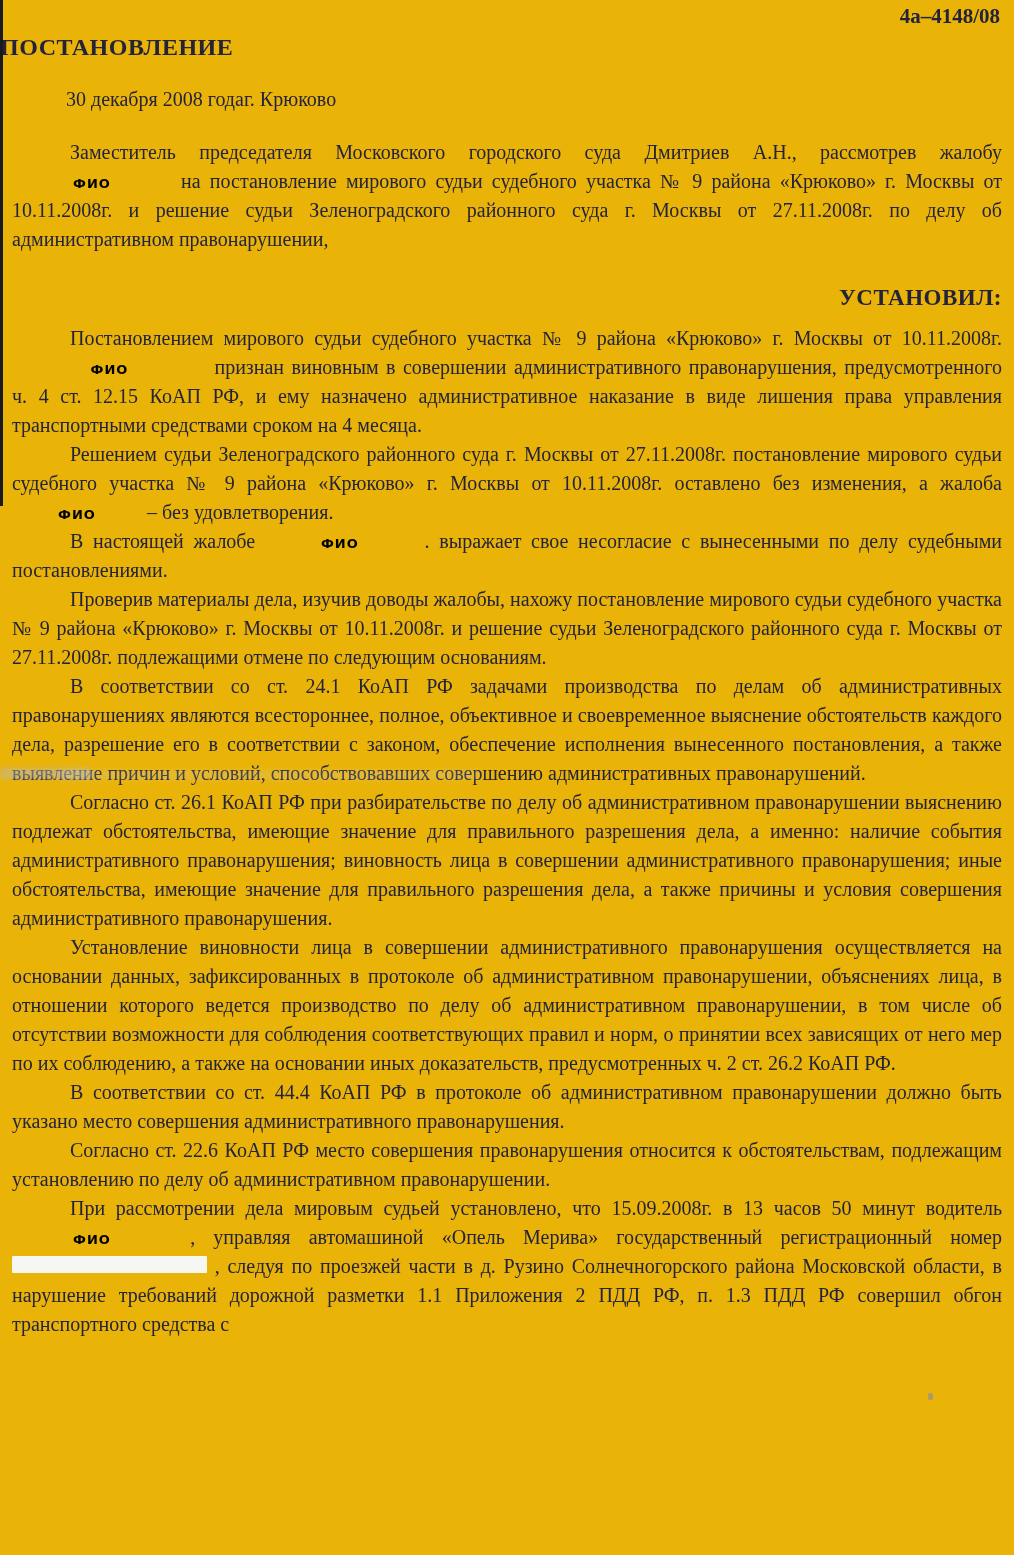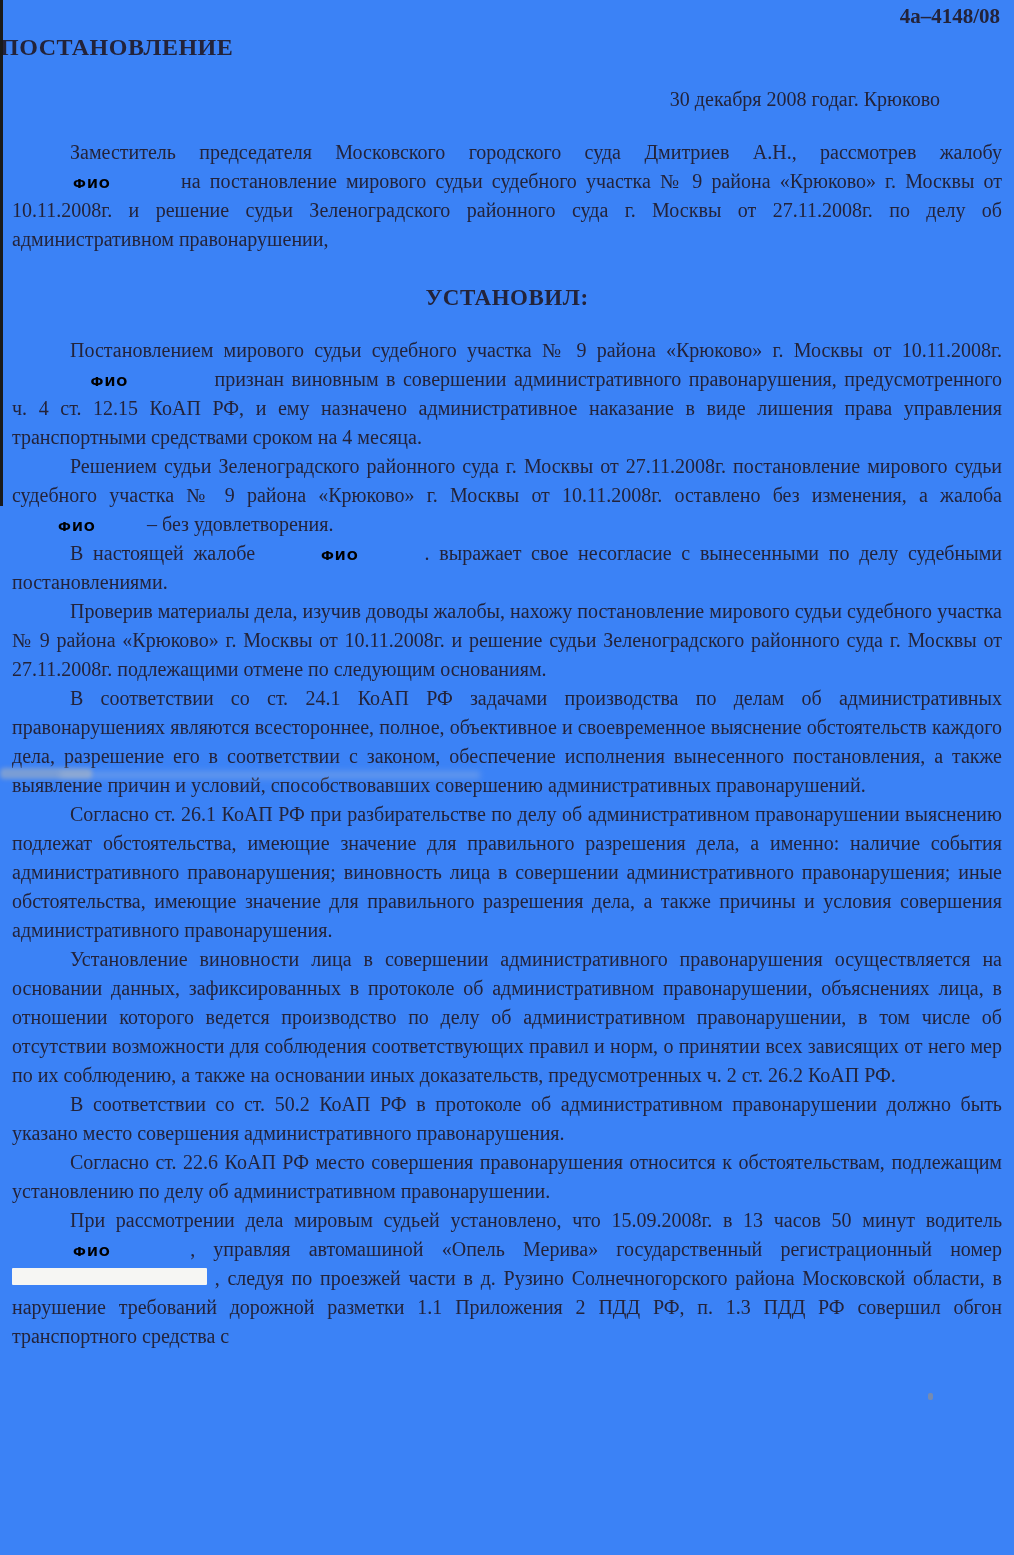--- a/index.html
+++ b/index.html
@@ -1,20 +1,20 @@
 <!DOCTYPE html>
 <html><head>
 <meta charset="utf-8">
 <style>
   html, body { margin: 0; padding: 0; background: #ffffff; }
   .page {
     position: relative;
     width: 1014px;
     height: 1555px;
-    background: #3b82f6;
+    background: #eab308;
     overflow: hidden;
     font-family: "Liberation Serif", serif;
     color: #23233a;
     -webkit-font-smoothing: antialiased;
   }
   
   .edge-mark {
     position: absolute; left: 0; top: 0;
     width: 3px; height: 506px;
     background: #1a1a1a;
@@ -48,38 +48,38 @@
   .doc-title {
     margin-top: 4px;
     text-align: left;
     font-weight: bold;
     font-size: 24px;
     line-height: 28px;
     letter-spacing: 0.5px;
   }
   .date-row {
     display: flex;
-    justify-content: flex-end;
+    justify-content: flex-start;
     margin-top: 26px;
     padding: 0 74px 0 66px;
     font-size: 20px;
     line-height: 25px;
   }
   
   .content { padding: 0 12px; font-size: 20px; line-height: 29px; }
   .preamble { margin-top: 26px; }
   .section-heading {
     margin-top: 29px;
-    text-align: center;
+    text-align: right;
     font-weight: bold;
     font-size: 23px;
     line-height: 29px;
     letter-spacing: 0.5px;
   }
-  .body-text { margin-top: 24px; }
+  .body-text { margin-top: 12px; }
   .para {
     margin: 0;
     text-indent: 58px;
     text-align: justify;
   }
   
   .redaction {
     display: inline-block;
     text-indent: 0;
     vertical-align: baseline;
@@ -126,19 +126,19 @@
     <div class="section-heading">УСТАНОВИЛ:</div>
 
     <div class="body-text" id="body-text">
         <p class="para">Постановлением мирового судьи судебного участка № 9 района «Крюково» г. Москвы от 10.11.2008г. <span class="redaction fio" style="width: 195px;">ФИО</span> признан виновным в совершении административного правонарушения, предусмотренного ч. 4 ст. 12.15 КоАП РФ, и ему назначено административное наказание в виде лишения права управления транспортными средствами сроком на 4 месяца.</p>
         <p class="para">Решением судьи Зеленоградского районного суда г. Москвы от 27.11.2008г. постановление мирового судьи судебного участка № 9 района «Крюково» г. Москвы от 10.11.2008г. оставлено без изменения, а жалоба <span class="redaction fio" style="width: 130px;">ФИО</span> – без удовлетворения.</p>
         <p class="para">В настоящей жалобе <span class="redaction fio" style="width: 150px;">ФИО</span> . выражает свое несогласие с вынесенными по делу судебными постановлениями.</p>
         <p class="para">Проверив материалы дела, изучив доводы жалобы, нахожу постановление мирового судьи судебного участка № 9 района «Крюково» г. Москвы от 10.11.2008г. и решение судьи Зеленоградского районного суда г. Москвы от 27.11.2008г. подлежащими отмене по следующим основаниям.</p>
         <p class="para">В соответствии со ст. 24.1 КоАП РФ задачами производства по делам об административных правонарушениях являются всестороннее, полное, объективное и своевременное выяснение обстоятельств каждого дела, разрешение его в соответствии с законом, обеспечение исполнения вынесенного постановления, а также выявление причин и условий, способствовавших совершению административных правонарушений.</p>
         <p class="para">Согласно ст. 26.1 КоАП РФ при разбирательстве по делу об административном правонарушении выяснению подлежат обстоятельства, имеющие значение для правильного разрешения дела, а именно: наличие события административного правонарушения; виновность лица в совершении административного правонарушения; иные обстоятельства, имеющие значение для правильного разрешения дела, а также причины и условия совершения административного правонарушения.</p>
         <p class="para">Установление виновности лица в совершении административного правонарушения осуществляется на основании данных, зафиксированных в протоколе об административном правонарушении, объяснениях лица, в отношении которого ведется производство по делу об административном правонарушении, в том числе об отсутствии возможности для соблюдения соответствующих правил и норм, о принятии всех зависящих от него мер по их соблюдению, а также на основании иных доказательств, предусмотренных ч. 2 ст. 26.2 КоАП РФ.</p>
-        <p class="para">В соответствии со ст. 50.2 КоАП РФ в протоколе об административном правонарушении должно быть указано место совершения административного правонарушения.</p>
+        <p class="para">В соответствии со ст. 44.4 КоАП РФ в протоколе об административном правонарушении должно быть указано место совершения административного правонарушения.</p>
         <p class="para">Согласно ст. 22.6 КоАП РФ место совершения правонарушения относится к обстоятельствам, подлежащим установлению по делу об административном правонарушении.</p>
         <p class="para">При рассмотрении дела мировым судьей установлено, что 15.09.2008г. в 13 часов 50 минут водитель <span class="redaction fio" style="width: 160px;">ФИО</span> , управляя автомашиной «Опель Мерива» государственный регистрационный номер <span class="redaction blank" style="width: 195px;"></span> , следуя по проезжей части в д. Рузино Солнечногорского района Московской области, в нарушение требований дорожной разметки 1.1 Приложения 2 ПДД РФ, п. 1.3 ПДД РФ совершил обгон транспортного средства с</p>
       </div>
   </div>
 
 </div>
 
 </body></html>

